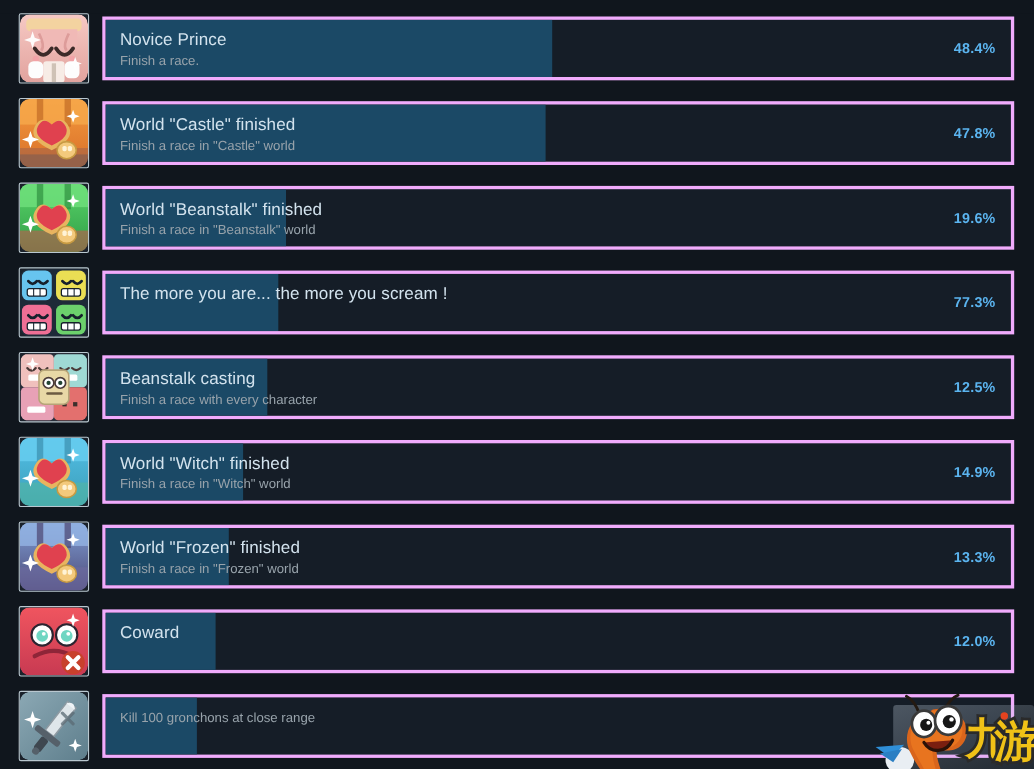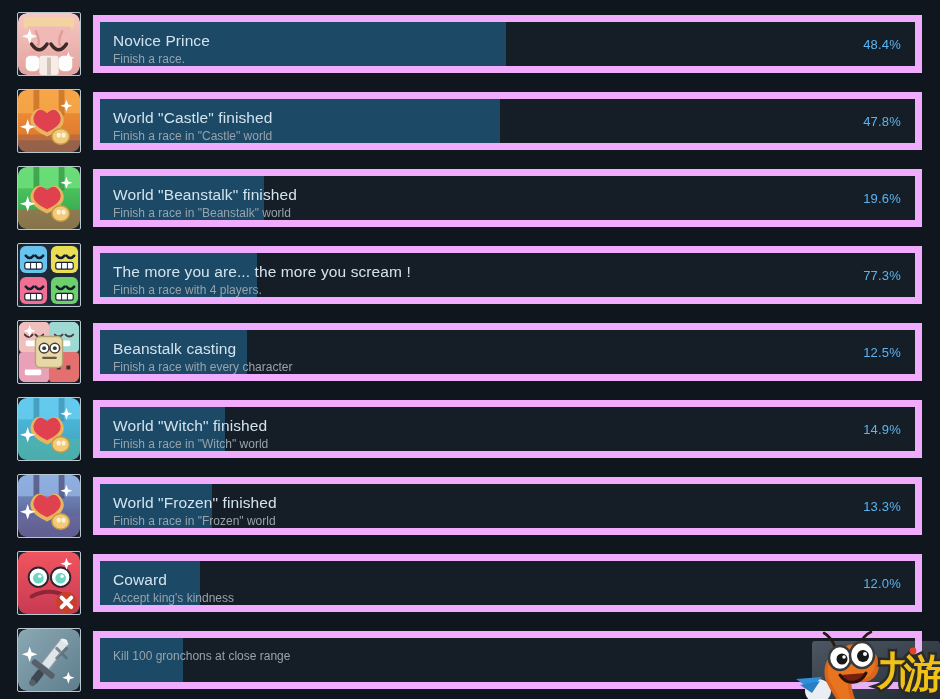--- a/index.html
+++ b/index.html
@@ -53,21 +53,21 @@
   }
   .ach-icon svg { display: block; width: 100%; height: 100%; }
 
   
   .ach-bar {
     position: relative;
     flex: 1 1 auto;
     height: 58px;
     margin-left: 12px;
     margin-right: 18px;
-    border: 7px solid #f0abfc;
+    border: 3px solid #f0abfc;
     box-sizing: border-box;
     background: #151d27;
     overflow: hidden;
   }
   .ach-fill {
     position: absolute;
     left: 0; top: 0; bottom: 0;
     background: #1b4966;
   }
   .ach-text {
@@ -90,21 +90,21 @@
     white-space: nowrap;
     margin-top: 1px;
   }
   .ach-pct {
     position: absolute;
     right: 14px;
     top: 50%;
     transform: translateY(-50%);
     font-size: 13px;
     color: #5bb4ef;
-    font-weight: normal;
+    font-weight: bold;
     letter-spacing: 0.2px;
   }
 
   
   #watermark {
     position: absolute;
     right: 0px;
     bottom: 0px;
     width: 160px;
     height: 84px;
@@ -271,21 +271,20 @@
       <path d="M13 51 v7 M19 51 v7"></path>
                 <path d="M45 51 v7 M51 51 v7"></path>
               </g>
             </svg>
           </div>
         </div>
         <div class="ach-bar">
           <div class="ach-fill" style="width:157px"></div>
           <div class="ach-text">
             <div class="ach-title">The more you are... the more you scream !</div>
-            <div class="ach-desc">Finish a race with 4 players.</div>
           </div>
           <div class="ach-pct">77.3%</div>
         </div>
       </div>
       <div class="achievement-row">
         <div class="ach-icon-wrap">
           <div class="ach-icon">
     <svg viewBox="0 0 64 64">
               <rect width="64" height="64" rx="9" fill="#2a2f3a"></rect>
     <rect x="1" y="1" width="31" height="31" rx="4" fill="#f0c0bd"></rect>
@@ -423,21 +422,20 @@
       <path d="M5 7 l10 10 M15 7 l-10 10" stroke="#ffffff" stroke-width="4" stroke-linecap="round"></path>
     </g>
     <path d="M50 6 l1.6 4.6 4.6 1.6 -4.6 1.6 -1.6 4.6 -1.6 -4.6 -4.6 -1.6 4.6 -1.6 z" fill="#ffffff"></path>
             </svg>
           </div>
         </div>
         <div class="ach-bar">
           <div class="ach-fill" style="width:100px"></div>
           <div class="ach-text">
             <div class="ach-title">Coward</div>
-            <div class="ach-desc">Accept king's kindness</div>
           </div>
           <div class="ach-pct">12.0%</div>
         </div>
       </div>
       <div class="achievement-row">
         <div class="ach-icon-wrap">
           <div class="ach-icon">
     <svg viewBox="0 0 64 64">
               <defs>
                 <linearGradient id="smg" x1="0" y1="0" x2="1" y2="1">

